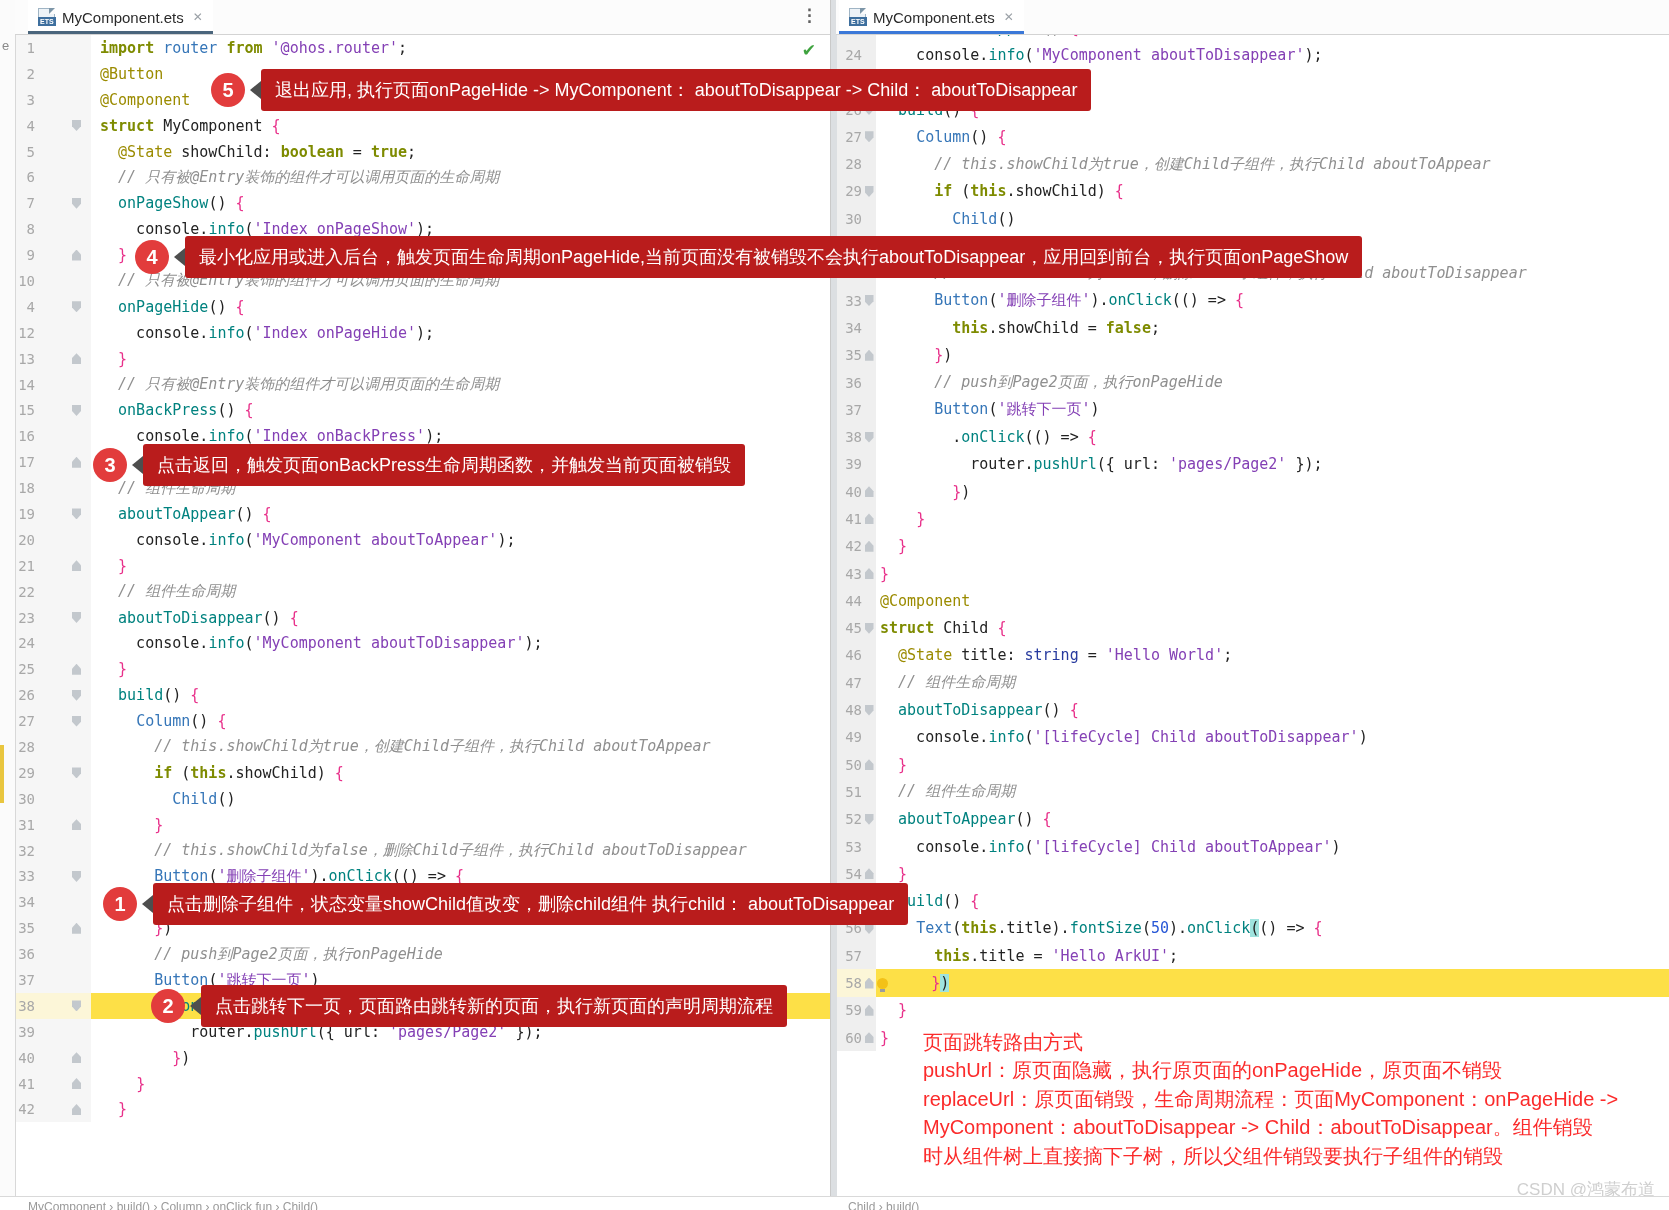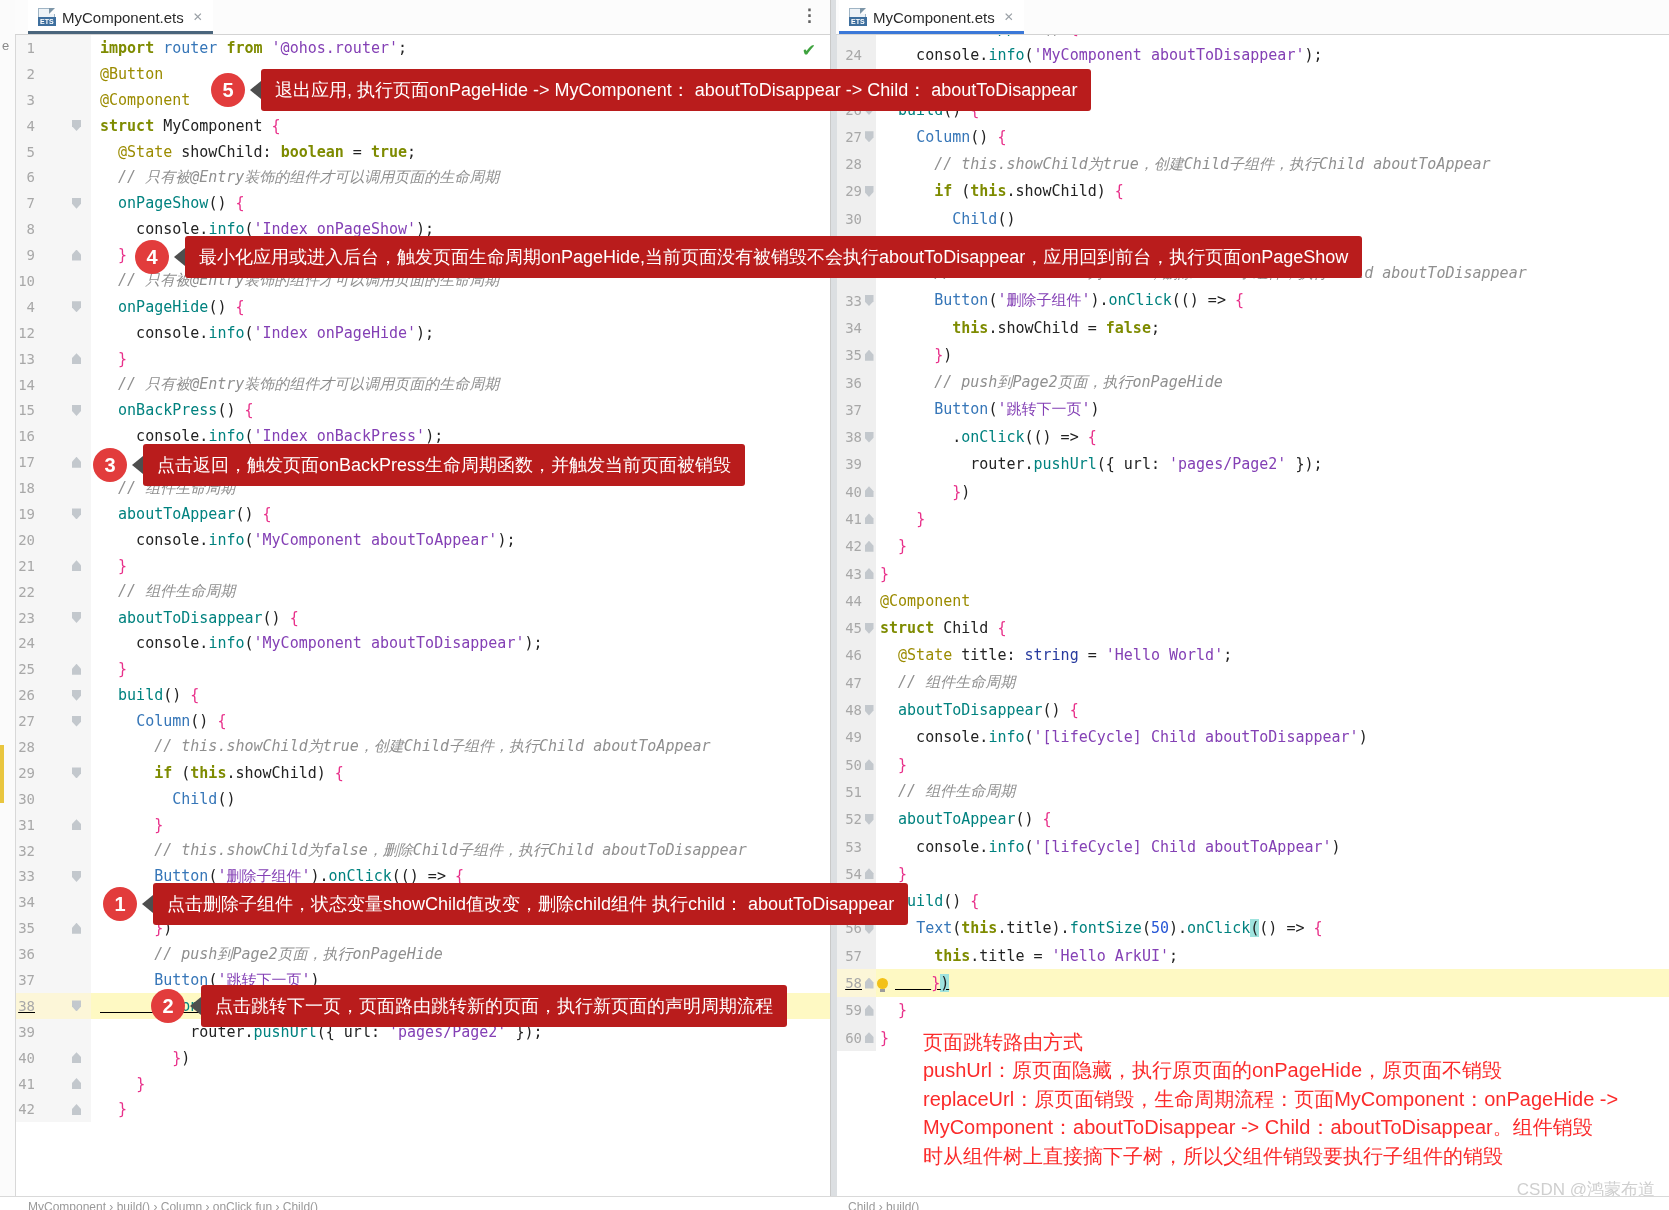--- a/index.html
+++ b/index.html
@@ -34,21 +34,21 @@
   .ets-icon .fold{position:absolute;right:-1px;top:-1px;width:0;height:0;
        border-left:6px solid #7d96a8;border-top:6px solid #fcfcfc;transform:rotate(90deg);}
   .ets-icon .band{position:absolute;left:-1px;bottom:-1px;background:#3e6f9e;color:#fff;
        font-size:7px;font-weight:bold;padding:1px 2px;line-height:7px;}
   
   .code-lines{position:absolute;left:0;right:0;z-index:1;}
   .pane-left .code-lines{top:35px;}
   .pane-right .code-lines{top:33px;}
   .pane-right .code-lines .cl:first-child{margin-top:-19px;}
   .cl{display:flex;align-items:center;height:var(--lh);white-space:pre;}
-  .cl.hl{background:#fef9c3;text-decoration:underline;}
+  .cl.hl{background:#fde047;}
   .gut{display:flex;align-items:center;height:100%;}
   .pane-left .gut{background:#f6f6f6;}
   .pane-right .gut{background:#efefef;}
   .cl.hl .gut{background:#fcf6d8;}
   .gnum{font-family:"DejaVu Sans Mono",monospace;font-size:14px;color:#a8a8a8;text-align:right;}
   .pane-left .gnum{width:20px;}
   .pane-right .gnum{width:26px;}
   .gfold{display:flex;align-items:center;height:100%;}
   .pane-left .gfold{width:56px;justify-content:flex-end;padding-right:10px;box-sizing:border-box;}
   .pane-right .gfold{width:14px;justify-content:center;}

